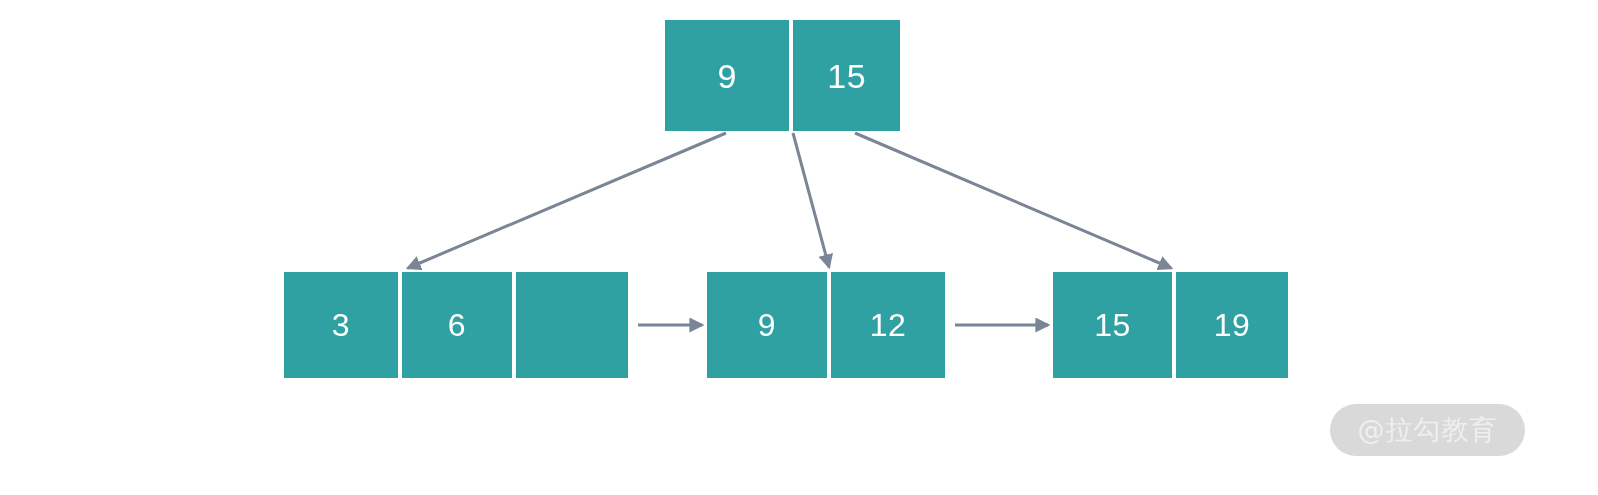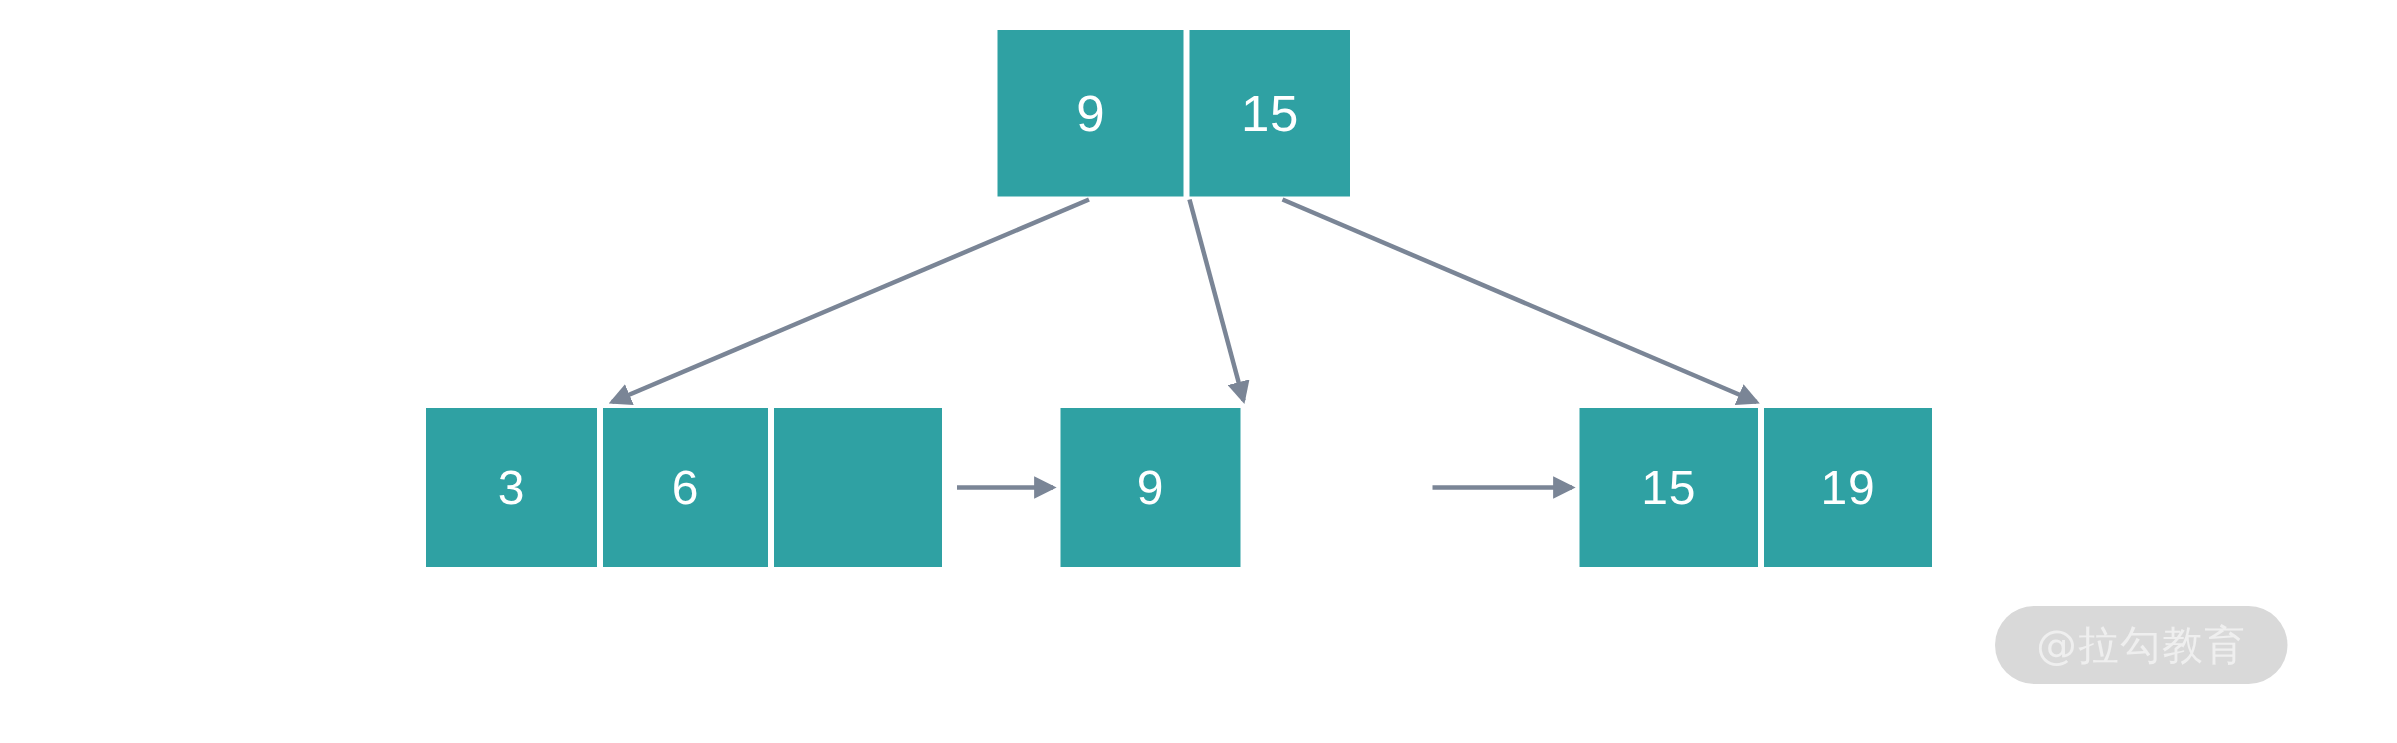--- a/index.html
+++ b/index.html
@@ -142,20 +142,21 @@
   </div>
 
   <div class="tree-node leaf-node" id="node-leaf-0">
     <div class="node-cell">3</div>
     <div class="node-cell">6</div>
     <div class="node-cell"></div>
   </div>
 
   <div class="tree-node leaf-node" id="node-leaf-1">
     <div class="node-cell">9</div>
+    <div class="node-cell">12</div>
   </div>
 
   <div class="tree-node leaf-node" id="node-leaf-2">
     <div class="node-cell">15</div>
     <div class="node-cell">19</div>
   </div>
 
   <div id="watermark">
     <span id="watermark-text">@拉勾教育</span>
   </div>

